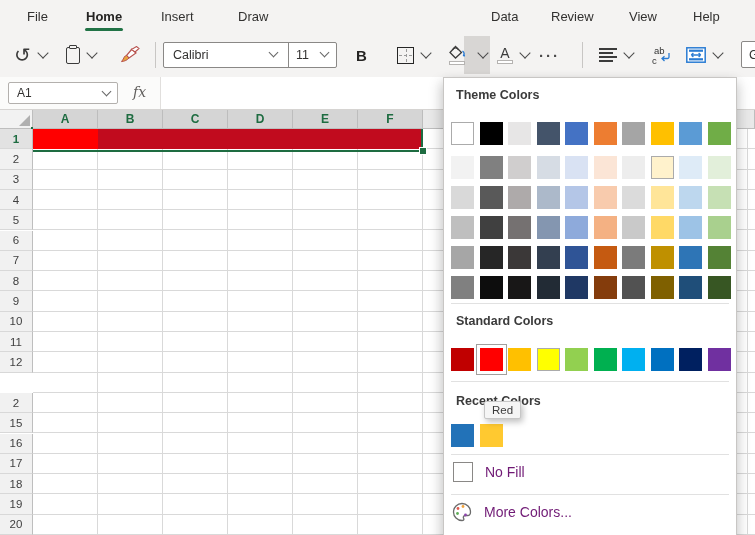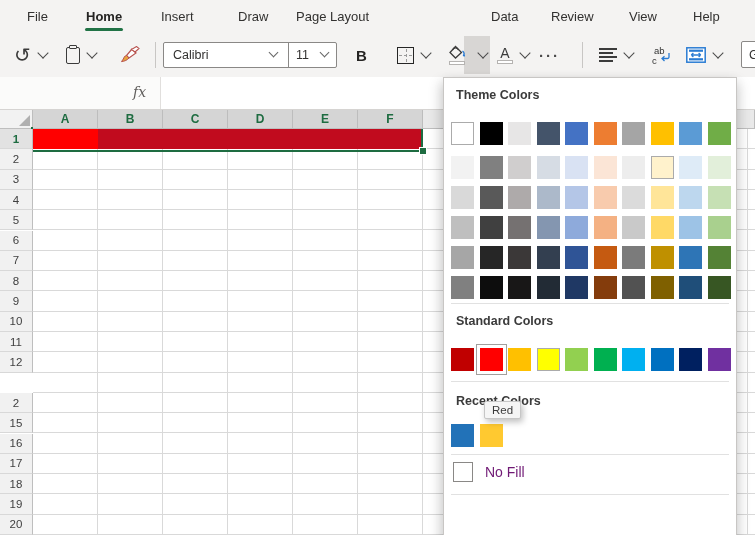--- a/index.html
+++ b/index.html
@@ -82,21 +82,20 @@
   .tooltip{position:absolute;left:484px;top:401px;z-index:9;background:#F5F5F5;border:1px solid #C6C6C6;border-radius:2px;box-shadow:2px 3px 6px rgba(0,0,0,.25);font-size:11.5px;color:#3B3B3B;padding:2px 7px}
 </style>
 </head>
 <body>
 
 <div class="menubar" id="menubar">
     <div class="tab" style="left: 25px;">File</div>
     <div class="tab active" style="left: 84px;">Home</div>
     <div class="tab" style="left: 159px;">Insert</div>
     <div class="tab" style="left: 236px;">Draw</div>
-    <div class="tab" style="left: 294px;">Page Layout</div>
     <div class="tab" style="left: 489px;">Data</div>
     <div class="tab" style="left: 549px;">Review</div>
     <div class="tab" style="left: 627px;">View</div>
     <div class="tab" style="left: 691px;">Help</div>
   </div>
 
 <div class="toolbar">
   <div class="titem" style="left:14px">
     <span class="undo-glyph">↺</span>
     <span class="chev"></span>
@@ -176,20 +175,24 @@
       <path d="M5.2 8 H14.8 M5.2 8 l2.2 -2 M5.2 8 l2.2 2 M14.8 8 l-2.2 -2 M14.8 8 l-2.2 2" stroke="#2B7CD3" stroke-width="1.3" fill="none"></path>
     </svg>
     <span class="chev"></span>
   </div>
   <div class="gbox">
     <span>G</span>
   </div>
 </div>
 
 <div class="formularow">
+  <div class="namebox">
+    <span>A1</span>
+    <span class="chev sm"></span>
+  </div>
   <span class="fx">fx</span>
   <div class="fbar-input"></div>
 </div>
 
 <div class="corner"></div>
 <div class="cells"></div>
 <div class="fillA1" style="background: rgb(255, 0, 0);"></div>
 <div class="fillB1F1" style="background: rgb(193, 11, 30);"></div>
 <div class="selbox" style="border-color: rgb(30, 108, 65);"></div>
 <div class="handle" style="background: rgb(30, 108, 65);"></div>
@@ -227,20 +230,30 @@
   <div class="swrow" id="recent-row" style="top:346px">
       <div class="sw" style="background: rgb(34, 114, 184);"></div>
       <div class="sw" style="background: rgb(255, 201, 48);"></div>
     </div>
   <div class="pdiv" style="top:376px"></div>
   <div class="nofill">
     <span class="nf-sw"></span>
     <span class="p-opt-label">No Fill</span>
   </div>
   <div class="pdiv" style="top:416px"></div>
+  <div class="morecolors">
+    <svg width="21" height="20" viewBox="0 0 21 20">
+      <path d="M10 1.5 a8.5 8.5 0 1 0 0 17 c1.8 0 2.2 -1.1 1.6 -2.2 c-0.7 -1.2 0 -2.8 1.7 -2.8 h2.3 c1.6 0 2.9 -1.3 2.9 -3.5 A8.5 8.5 0 0 0 10 1.5 Z" fill="#fff" stroke="#6b6b6b" stroke-width="1.3"></path>
+      <circle cx="6" cy="6.5" r="1.4" fill="#E05A4E"></circle>
+      <circle cx="11" cy="4.5" r="1.4" fill="#F2A33C"></circle>
+      <circle cx="5.5" cy="11.5" r="1.4" fill="#5FAE57"></circle>
+      <circle cx="13.5" cy="13" r="1.4" fill="#8E44AD"></circle>
+    </svg>
+    <span class="p-opt-label">More Colors...</span>
+  </div>
 <div class="swrow" style="top: 78px;">
       <div class="sw" style="background: rgb(242, 242, 242);"></div>
       <div class="sw" style="background: rgb(128, 128, 128);"></div>
       <div class="sw" style="background: rgb(208, 206, 206);"></div>
       <div class="sw" style="background: rgb(214, 220, 228);"></div>
       <div class="sw" style="background: rgb(217, 226, 243);"></div>
       <div class="sw" style="background: rgb(251, 229, 214);"></div>
       <div class="sw" style="background: rgb(237, 237, 237);"></div>
       <div class="sw wb" style="background: rgb(255, 242, 204);"></div>
       <div class="sw" style="background: rgb(222, 235, 247);"></div>

